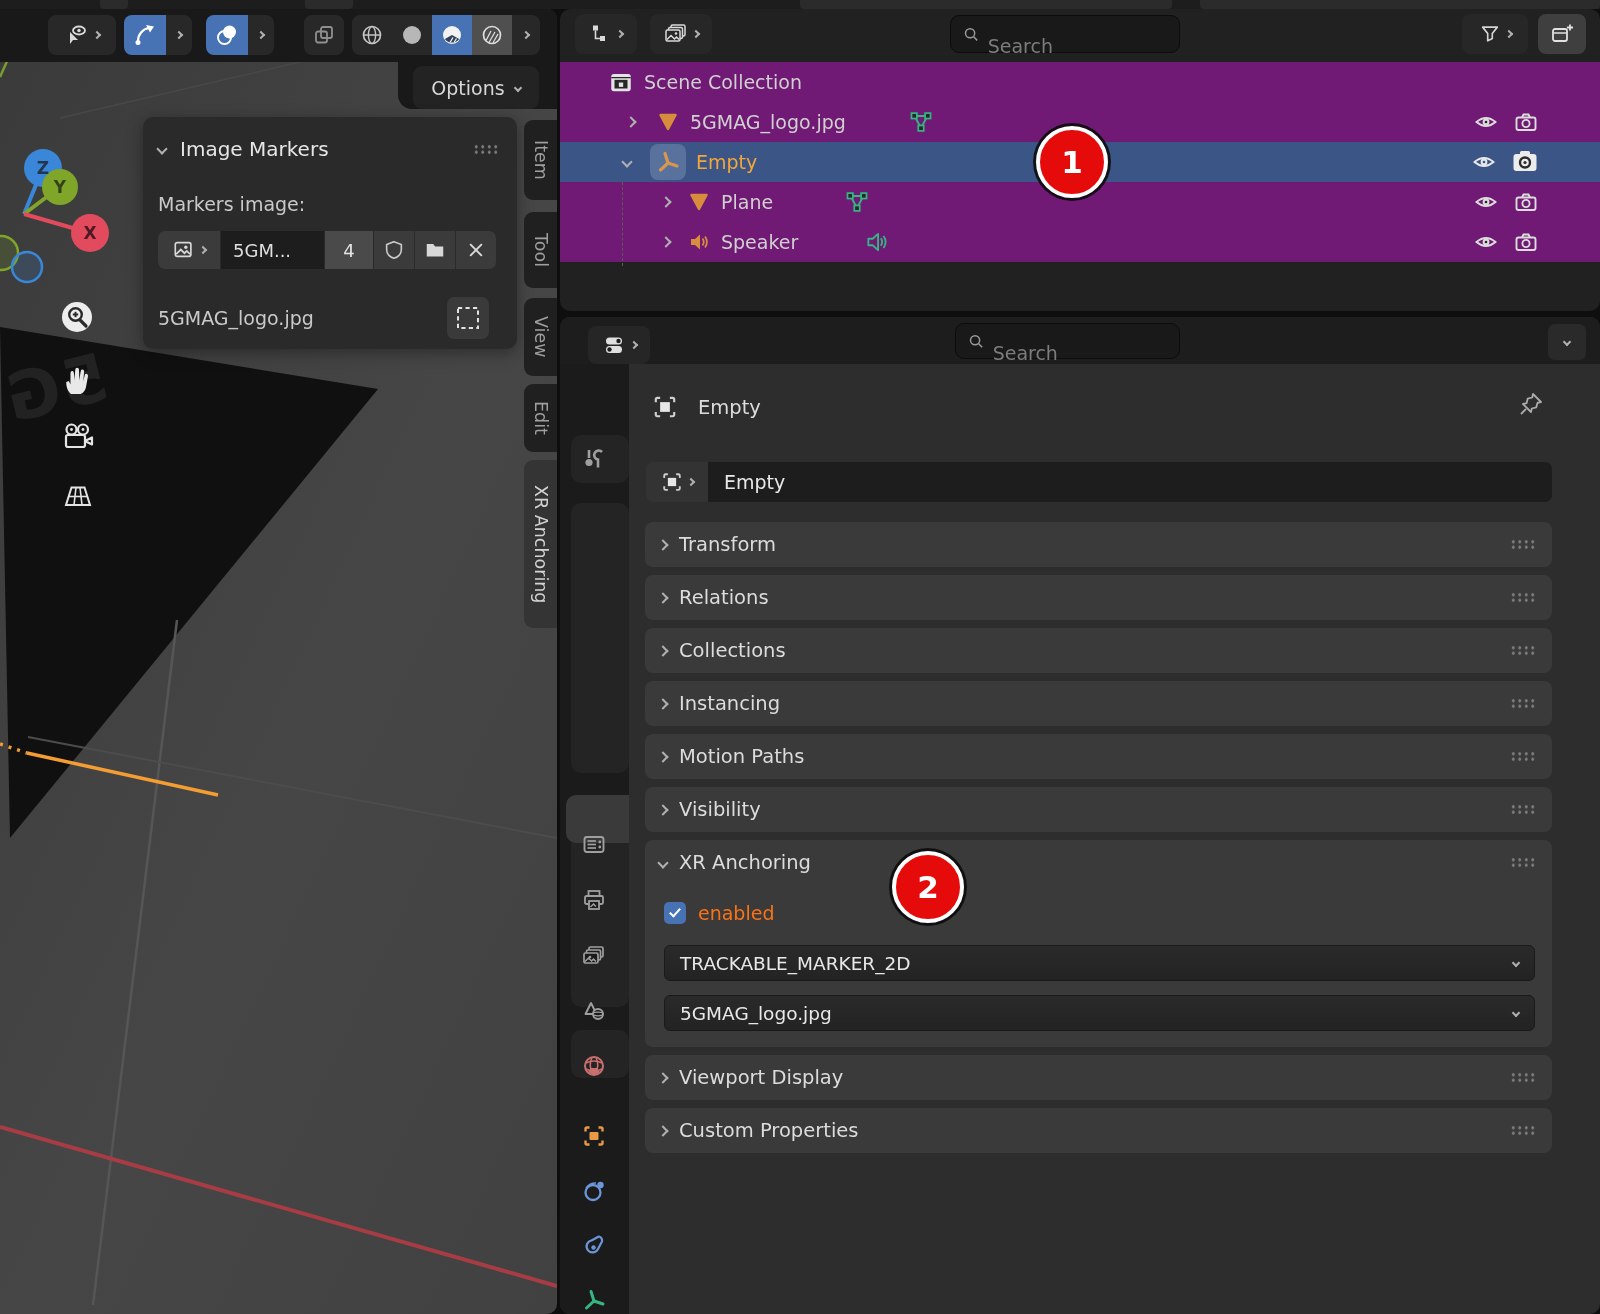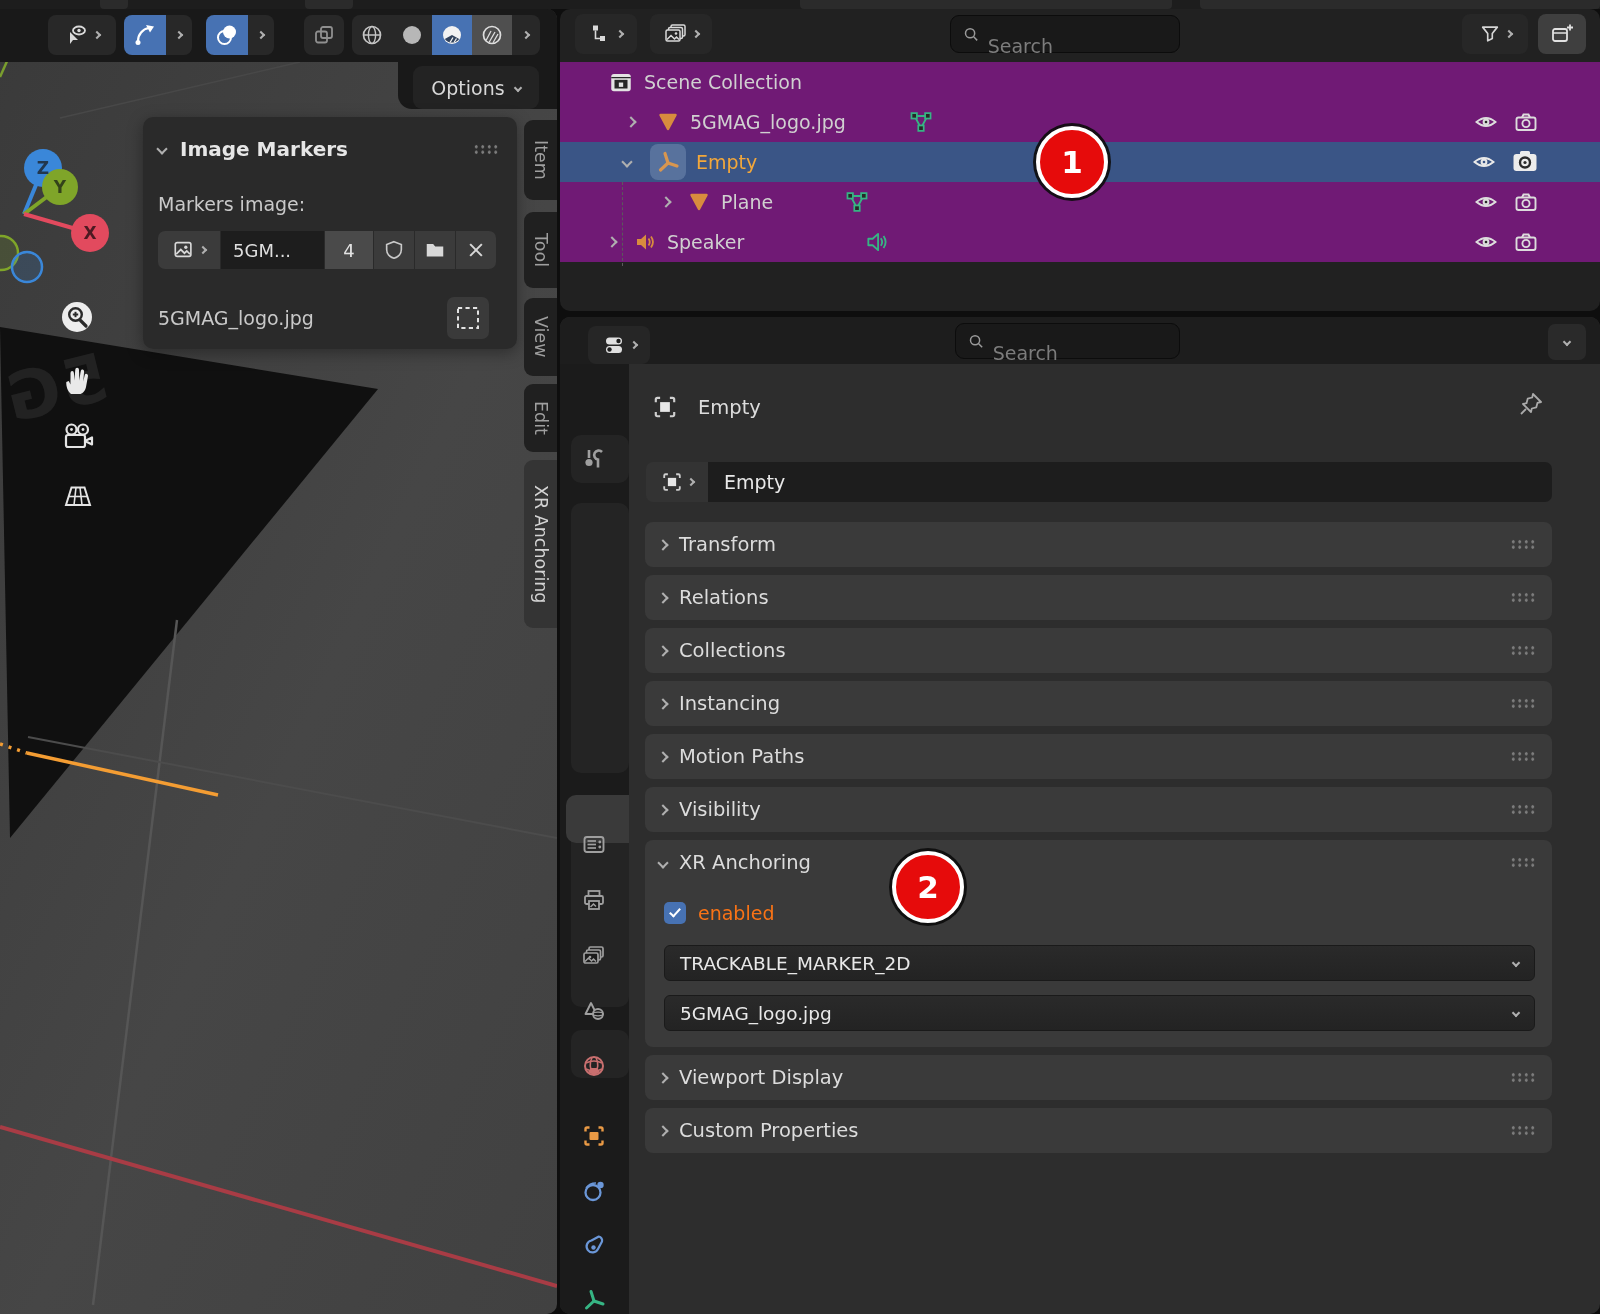--- a/index.html
+++ b/index.html
@@ -43,21 +43,21 @@
                     background:#232323; border-radius:9px; display:flex; align-items:center;
                     justify-content:center; gap:10px; color:#d8d8d8; font-size:19px; }
 
   
   .vptool { position:absolute; left:60px; width:36px; height:36px; }
 
   
   #im-panel { position:absolute; left:143px; top:108px; width:374px; height:232px;
               background:rgba(41,41,41,.97); border-radius:10px;
               box-shadow:0 4px 16px rgba(0,0,0,.35); }
-  #im-title-row { position:absolute; left:15px; top:20px; right:18px; display:flex; align-items:center;font-weight:bold; }
+  #im-title-row { position:absolute; left:15px; top:20px; right:18px; display:flex; align-items:center; }
   #im-title { color:#e6e6e6; font-size:20px; margin-left:14px; }
   #im-select-label { position:absolute; left:15px; top:76px; color:#c9c9c9; font-size:19px; }
   #im-widget { position:absolute; left:15px; top:114px; height:38px; display:flex; gap:1px; }
   .imw { background:#3b3b3b; display:flex; align-items:center; justify-content:center; }
   .imw.first { border-radius:7px 0 0 7px; width:62px; gap:5px; }
   .imw.name { width:103px; background:#1d1d1d; color:#dfdfdf; font-size:18px;
               justify-content:flex-start; padding-left:12px; }
   .imw.count { width:48px; background:#4a4a4a; color:#e3e3e3; font-size:18px; }
   .imw.sq { width:40px; }
   .imw.last { border-radius:0 7px 7px 0; }
@@ -480,21 +480,21 @@
             <circle cx="12" cy="12" r="1.3" fill="#272727"></circle>
         </svg>
         <svg width="24" height="24" viewBox="0 0 24 24">
           <rect x="2.5" y="7.5" width="19" height="12.5" rx="2" fill="none" stroke="#dcdcdc" stroke-width="1.9"></rect>
           <path d="M8 7.5 l1.5-3 h5 l1.5 3" fill="none" stroke="#dcdcdc" stroke-width="1.9"></path>
           <circle cx="12" cy="13.5" r="3.6" fill="none" stroke="#dcdcdc" stroke-width="1.9"></circle>
         </svg>
       </div>
     </div>
 
-    <div class="ol-row" style="top:213px;padding-left:43px">
+    <div class="ol-row" style="top:213px;padding-left:97px">
       <span class="chevbox">
           <span class="chev"></span>
         </span>
       <svg width="24" height="24" viewBox="0 0 24 24" style="margin-left:12px">
         <path d="M4 9 h4 l5-4.5 v15 l-5-4.5 H4 Z" fill="#d88c3e"></path>
         <path d="M15.5 8.5 a6 6 0 0 1 0 7" fill="none" stroke="#d88c3e" stroke-width="1.8"></path>
         <path d="M18 6.5 a9.5 9.5 0 0 1 0 11" fill="none" stroke="#d88c3e" stroke-width="1.8"></path>
       </svg>
       <span class="ol-label">Speaker</span>
       <svg width="26" height="26" viewBox="0 0 24 24" style="position:absolute;left:304px">

